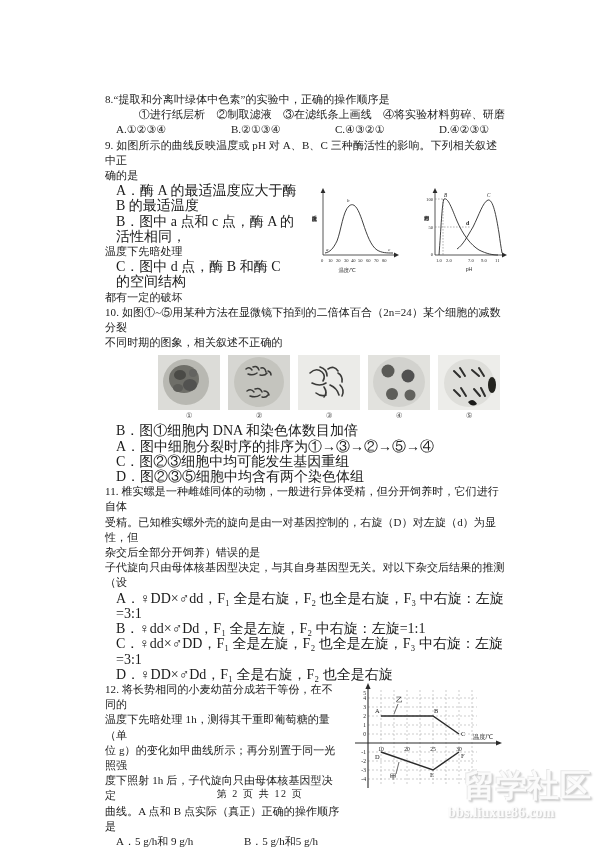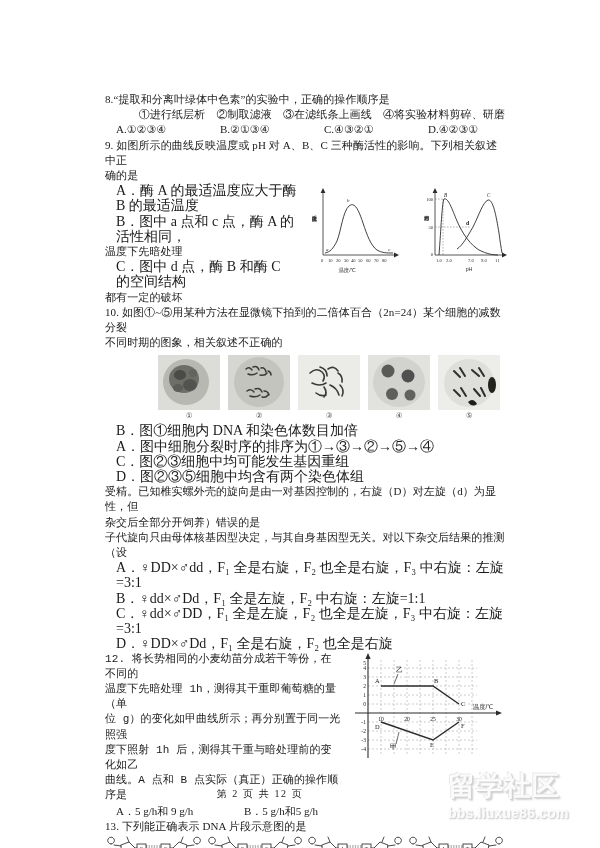--- a/index.html
+++ b/index.html
@@ -45,21 +45,21 @@
     padding-left: 11px;
   }
   .opt-row {
     display: flex;
     font-size: 11px;
     line-height: 15.2px;
     padding-left: 11px;
   }
   .opt-row > span { display: block; }
   .w1 { width: 104px; }
-  .w2 { width: 104px; }
+  .w2 { width: 104px; margin-left: 11px; }
   .w3 { width: 104px; }
 
   
   .q9wrap {
     position: relative;
     min-height: 96px;
   }
   .q9text {
     width: 192px;
   }
@@ -101,21 +101,21 @@
   .micro-cap {
     width: 62px;
     text-align: center;
     font-size: 7.5px;
     color: #4a4a4a;
     line-height: 9px;
   }
 
   
   .q12wrap { position: relative; min-height: 120px; }
-  .q12text { width: 236px; font-family: Liberation Mono, monospace; }
+  .q12text { width: 236px; }
   .q12fig {
     position: absolute;
     right: -8px;
     top: -6px;
     width: 172px;
     height: 118px;
   }
 
   
   .dna-row {
@@ -146,33 +146,34 @@
   .watermark {
     position: absolute;
     left: 448px;
     top: 768px;
     width: 150px;
     height: 78px;
     pointer-events: none;
   }
   .wm-main {
     font-family: "Liberation Sans", sans-serif;
-    font-size: 27px;
+    font-size: 31px;
     font-weight: bold;
     letter-spacing: 1px;
     color: #fbfbfb;
     text-shadow:
       1px 1px 0 #d3d3d3,
       -1px -1px 0 #e9e9e9,
       2px 2px 2px #c9c9c9;
     line-height: 36px;
     white-space: nowrap;
+    margin-left: 16px;
   }
   .wm-sub {
-    font-family: Liberation Sans, sans-serif;
+    font-family: Liberation Serif, serif;
     font-size: 14px;
     font-weight: bold;
     letter-spacing: 0.2px;
     color: #fcfcfc;
     text-shadow: 1px 1px 0 #d6d6d6, 1px 1px 2px #c4c4c4;
     line-height: 16px;
     margin-top: 1px;
     white-space: nowrap;
   }
 </style>
@@ -370,36 +371,37 @@
         <div class="micro-cap">⑤</div>
       </div>
 
       <div class="opt">B．图①细胞内 DNA 和染色体数目加倍</div>
       <div class="opt">A．图中细胞分裂时序的排序为①→③→②→⑤→④</div>
       <div class="opt">C．图②③细胞中均可能发生基因重组</div>
       <div class="opt">D．图②③⑤细胞中均含有两个染色体组</div>
     </div>
 
     <div>
+      <div class="qline">11. 椎实螺是一种雌雄同体的动物，一般进行异体受精，但分开饲养时，它们进行自体</div>
       <div class="qline">受精。已知椎实螺外壳的旋向是由一对基因控制的，右旋（D）对左旋（d）为显性，但</div>
       <div class="qline">杂交后全部分开饲养）错误的是</div>
       <div class="qline">子代旋向只由母体核基因型决定，与其自身基因型无关。对以下杂交后结果的推测（设</div>
       <div class="opt">A．♀DD×♂dd，F₁ 全是右旋，F₂ 也全是右旋，F₃ 中右旋：左旋=3:1</div>
       <div class="opt">B．♀dd×♂Dd，F₁ 全是左旋，F₂ 中右旋：左旋=1:1</div>
       <div class="opt">C．♀dd×♂DD，F₁ 全是左旋，F₂ 也全是左旋，F₃ 中右旋：左旋=3:1</div>
       <div class="opt">D．♀DD×♂Dd，F₁ 全是右旋，F₂ 也全是右旋</div>
     </div>
 
     <div>
       <div class="q12wrap">
         <div class="q12text">
           <div class="qline">12. 将长势相同的小麦幼苗分成若干等份，在不同的</div>
           <div class="qline">温度下先暗处理 1h，测得其干重即葡萄糖的量（单</div>
           <div class="qline">位 g）的变化如甲曲线所示；再分别置于同一光照强</div>
-          <div class="qline">度下照射 1h 后，测得其干重与暗处理前的变化如乙</div>
+          <div class="qline">度下照射 1h 后，子代旋向只由母体核基因型决定</div>
           <div class="qline">曲线。A 点和 B 点实际（真正）正确的操作顺序是</div>
         </div>
 
         <div class="q12fig">
           <svg width="172" height="118" viewBox="0 0 172 118">
 
             <g stroke="#9a9a9a" stroke-width="0.5" stroke-dasharray="2,2">
               <line x1="40" y1="14" x2="40" y2="108"></line>
               <line x1="53" y1="14" x2="53" y2="108"></line>
               <line x1="66" y1="14" x2="66" y2="108"></line>

